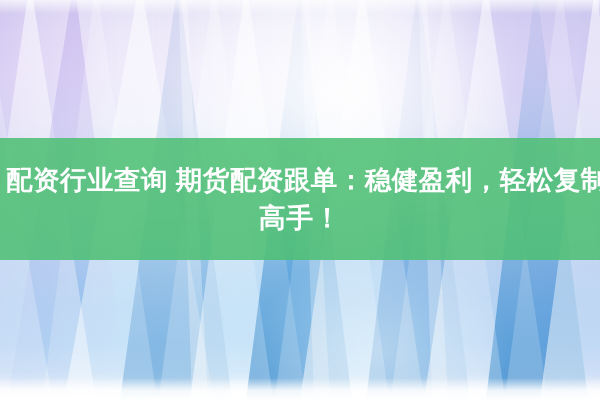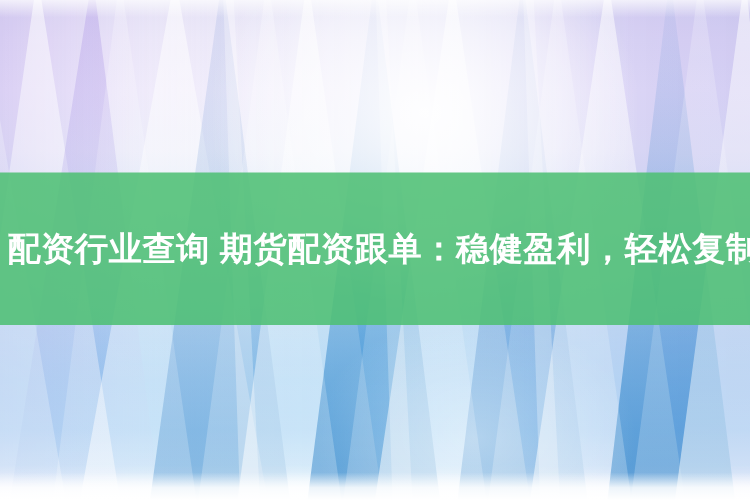--- a/index.html
+++ b/index.html
@@ -169,15 +169,16 @@
     </svg>
   </div>
 
   <div class="bloom-a"></div>
   <div class="bloom-b"></div>
   <div class="top-fade"></div>
   <div class="bottom-fade"></div>
 
   <div class="banner">
     <div class="banner-line l1">配资行业查询 期货配资跟单：稳健盈利，轻松复制</div>
+    <div class="banner-line l2">高手！</div>
   </div>
 
 </div>
 
 </body></html>

